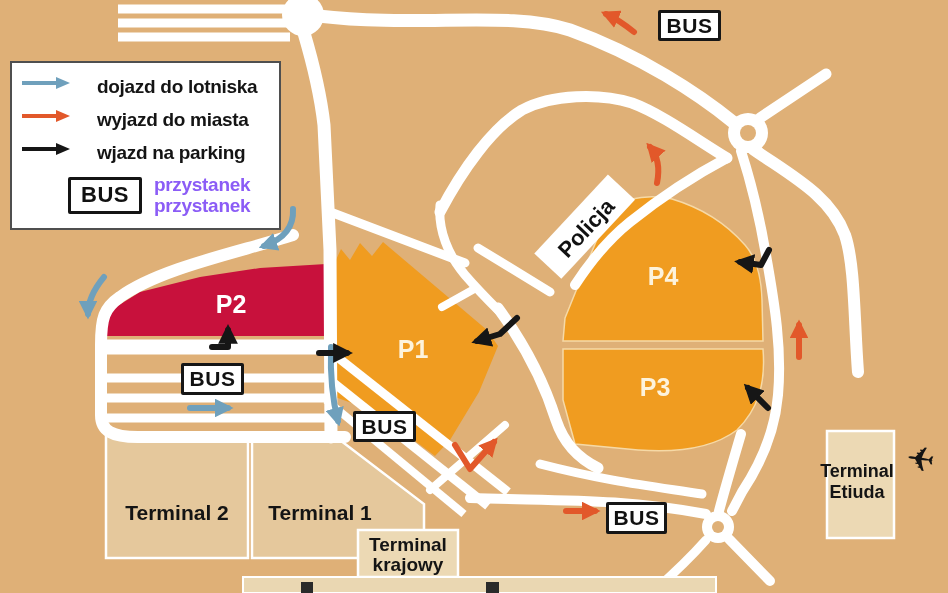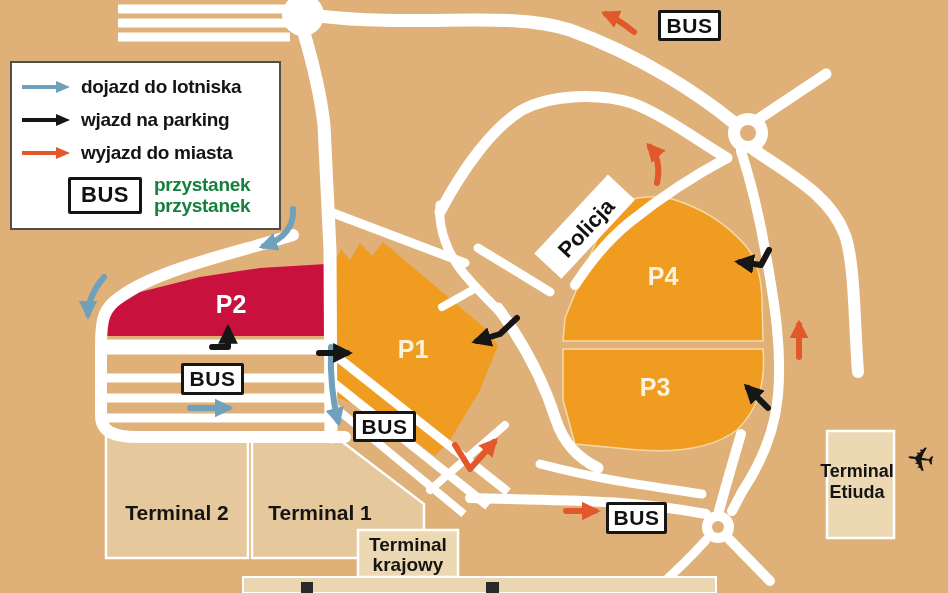--- a/index.html
+++ b/index.html
@@ -16,29 +16,29 @@
     color:#111;font-weight:bold;font-size:21px;letter-spacing:.5px;
     box-sizing:border-box;
   }
   
   .legend{
     position:absolute;left:10px;top:61px;width:271px;box-sizing:border-box;
     background:#fff;border:2px solid #4f4f4f;
     padding:13px 12px 12px 8px;
     display:flex;flex-direction:column;gap:11px;
   }
-  .legend-row{display:flex;align-items:center;gap:9px;}
+  .legend-row{display:flex;gap:25px;}
   .legend-row .txt{color:#141414;font-size:19px;font-weight:bold;letter-spacing:-.3px;white-space:nowrap;}
   .legend-arrow{flex:0 0 auto;}
   .legend-busrow{display:flex;align-items:center;gap:12px;margin-left:48px;}
   .legend-busbox{
     display:inline-block;border:3px solid #141414;background:#fff;border-radius:2px;
     padding:2px 10px 3px;font-size:22px;font-weight:bold;color:#111;letter-spacing:.5px;
   }
-  .legend-buslabel{color:#15803d;font-size:19px;font-weight:bold;line-height:1.08;letter-spacing:-.3px;text-align:center;}
+  .legend-buslabel{color:#8b5cf6;font-size:19px;font-weight:bold;line-height:1.08;letter-spacing:-.3px;text-align:center;}
   .maplabel{font-weight:bold;}
 </style>
 </head>
 <body>
 
 <div class="stage">
 
   <svg class="map" width="948" height="593" viewBox="0 0 948 593">
     <defs>
       <marker id="mB" viewBox="0 0 10 10" refX="7" refY="5" markerWidth="3.1" markerHeight="3.1" orient="auto" markerUnits="strokeWidth">
@@ -185,31 +185,31 @@
   <div class="legend">
     <div class="legend-row">
       <svg class="legend-arrow" width="52" height="14">
         <line x1="2" y1="7" x2="38" y2="7" stroke-width="4" stroke="#6fa0bc"></line>
         <polygon points="36,1 50,7 36,13" fill="#6fa0bc"></polygon>
       </svg>
       <span class="txt">dojazd do lotniska</span>
     </div>
     <div class="legend-row">
       <svg class="legend-arrow" width="52" height="14">
+        <line x1="2" y1="7" x2="38" y2="7" stroke-width="4" stroke="#e2582a"></line>
+        <polygon points="36,1 50,7 36,13" fill="#e2582a"></polygon>
+      </svg>
+      <span class="txt">wyjazd do miasta</span>
+    </div>
+    <div class="legend-row">
+      <svg class="legend-arrow" width="52" height="14">
         <line x1="2" y1="7" x2="38" y2="7" stroke-width="4" stroke="#161616"></line>
         <polygon points="36,1 50,7 36,13" fill="#161616"></polygon>
       </svg>
       <span class="txt">wjazd na parking</span>
-    </div>
-    <div class="legend-row">
-      <svg class="legend-arrow" width="52" height="14">
-        <line x1="2" y1="7" x2="38" y2="7" stroke-width="4" stroke="#e2582a"></line>
-        <polygon points="36,1 50,7 36,13" fill="#e2582a"></polygon>
-      </svg>
-      <span class="txt">wyjazd do miasta</span>
     </div>
     <div class="legend-busrow">
       <span class="legend-busbox">BUS</span>
       <span class="legend-buslabel">
         <span>przystanek</span><br>
         <span>przystanek</span>
       </span>
     </div>
   </div>
 

